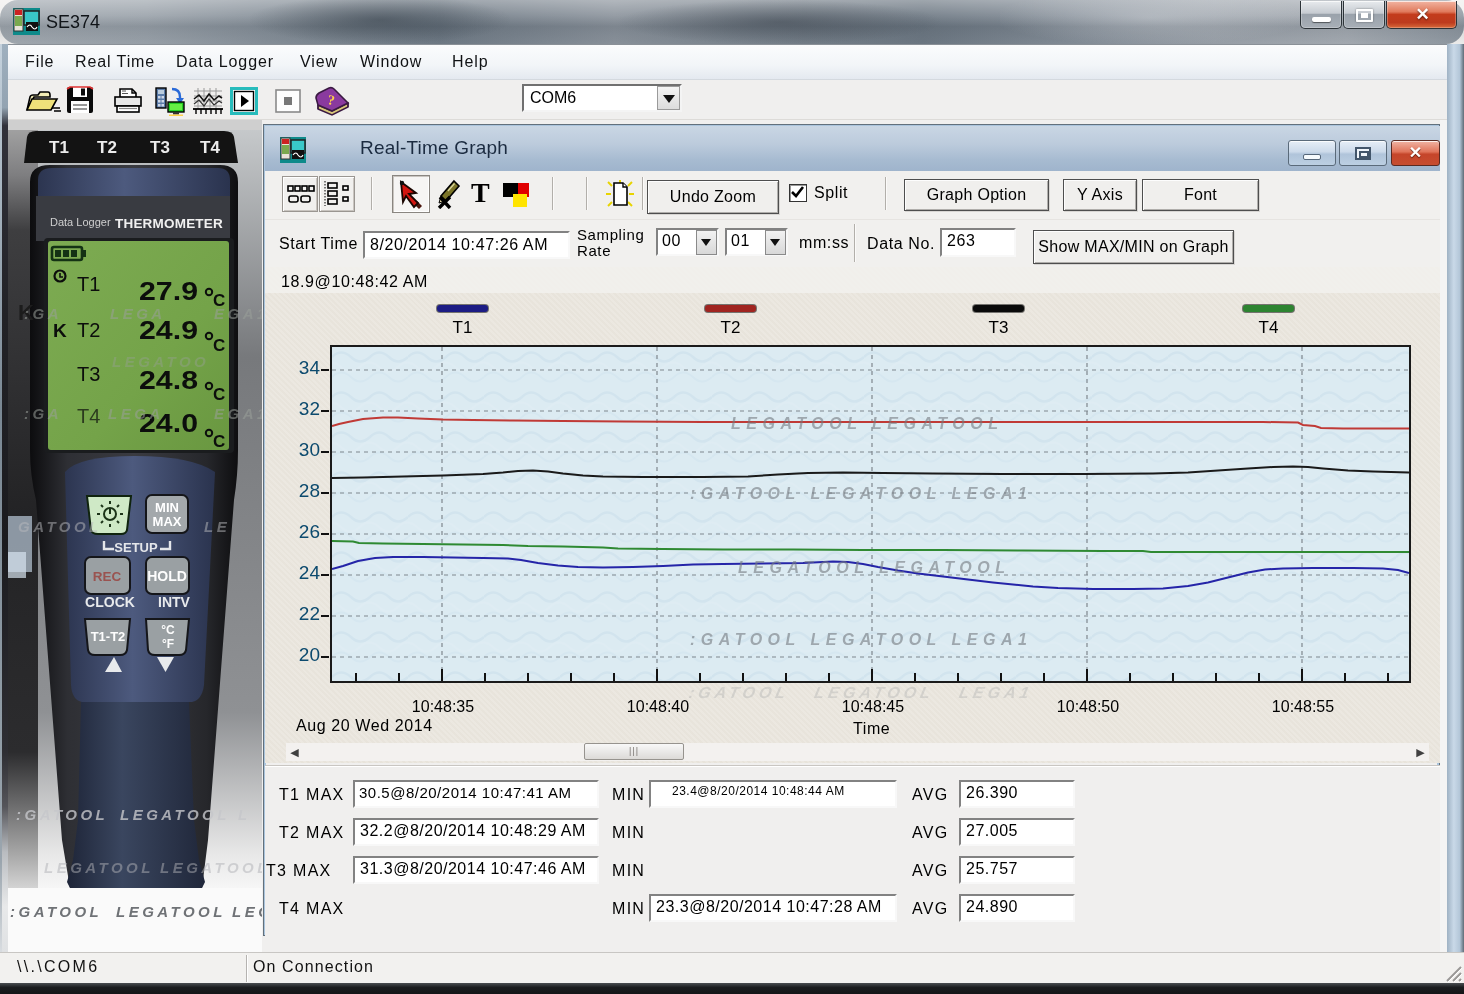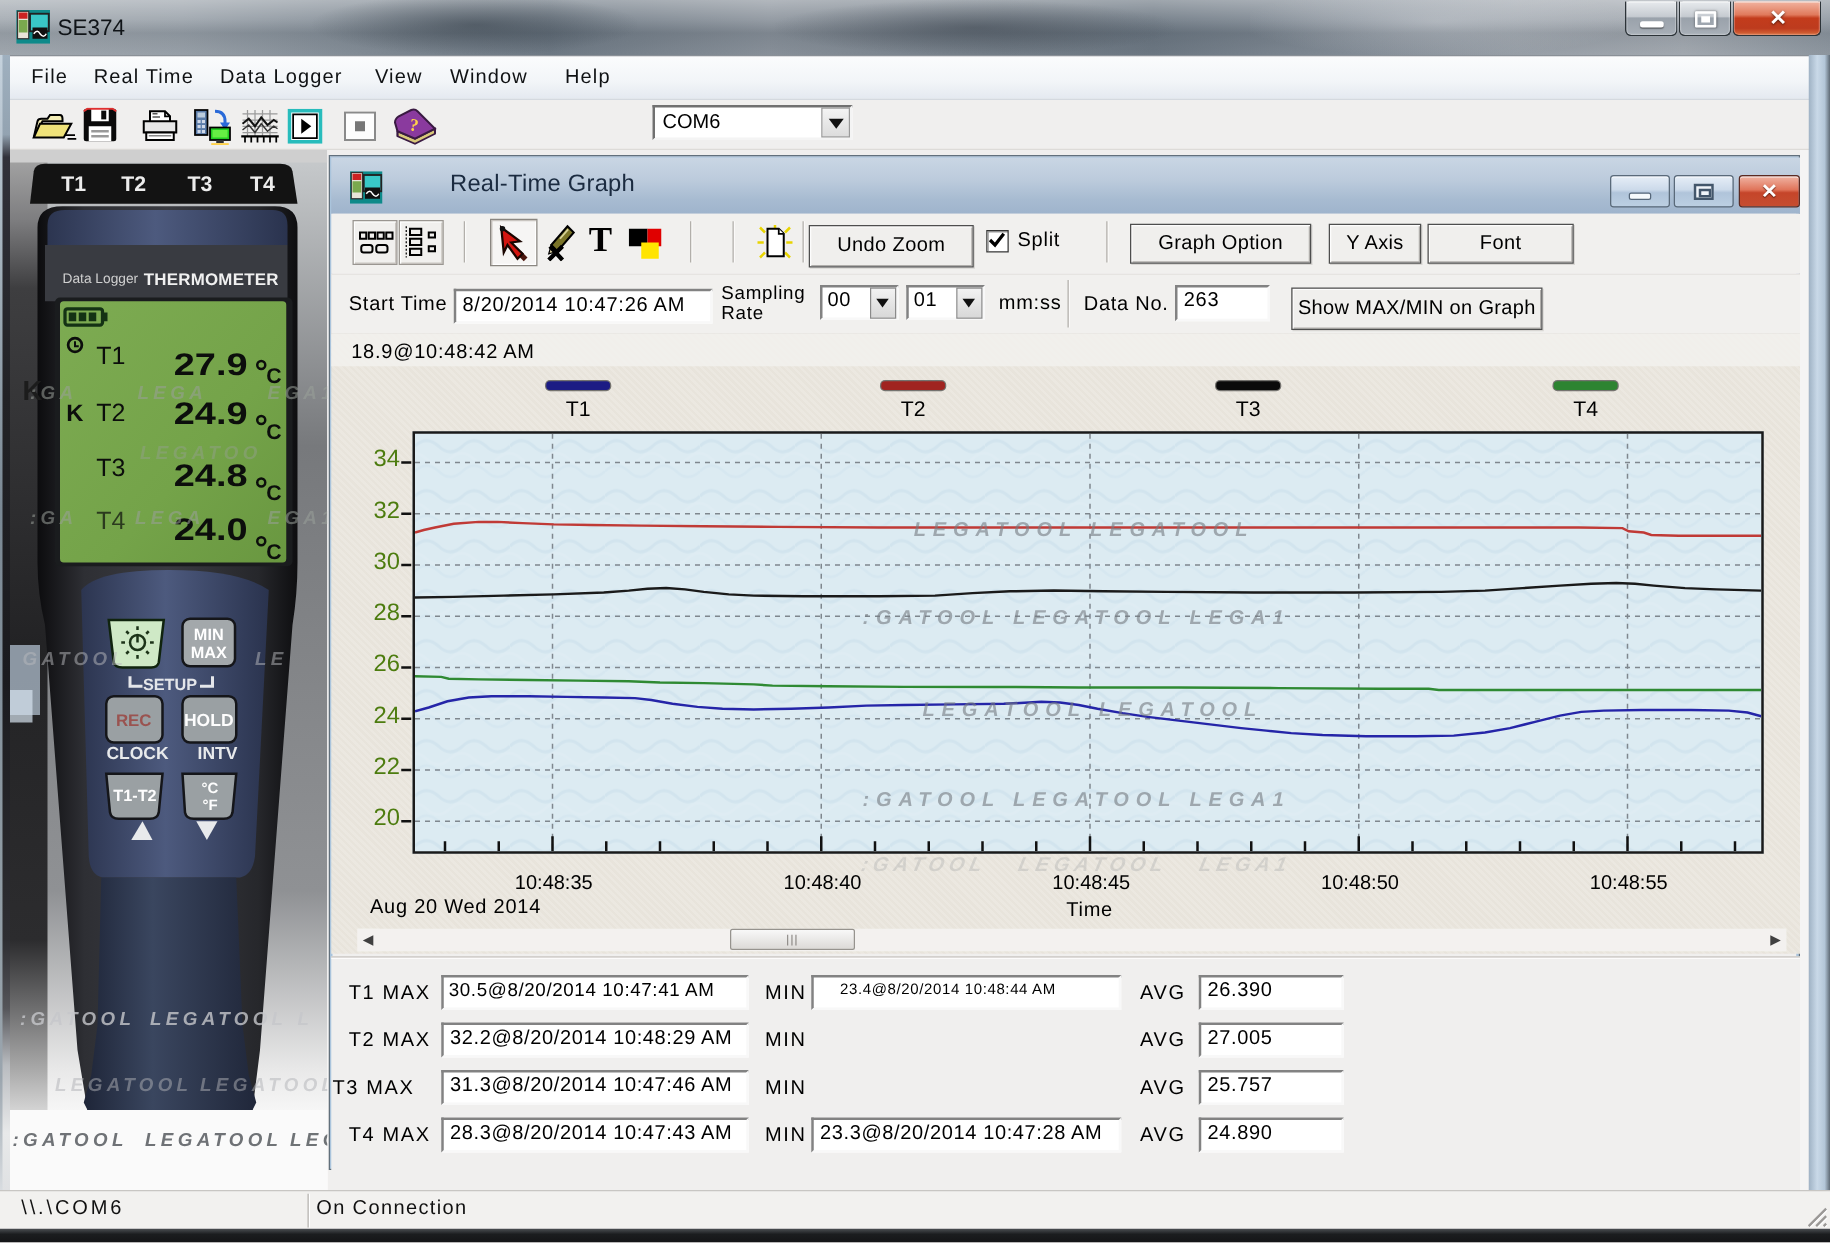--- a/index.html
+++ b/index.html
@@ -2,21 +2,21 @@
 <html><head>
 <meta charset="utf-8">
 <style>
   * { margin:0; padding:0; box-sizing:border-box; }
   html,body { width:1464px; height:994px; overflow:hidden; }
   body { font-family:"Liberation Sans", sans-serif; position:relative; background:#f0efee; }
   .abs { position:absolute; }
 
   
   #titlebar { left:0; top:0; width:1464px; height:44px;
-    background:linear-gradient(90deg,#a2a9b0 0%,#9aa2aa 10%,#7e8892 22%,#6f7a85 30%,#8a929b 42%,#757f89 55%,#6d7883 63%,#87909a 75%,#9aa1a9 83%,#a5abb2 92%,#8f98a1 100%); }
+    background:linear-gradient(90deg,#a2a9b0 0%,#9aa2aa 10%,#7e8892 22%,#6f7a85 30%,#8a929b 42%,#757f89 55%,#6d7883 63%,#87909a 75%,#9aa1a9 83%,#a5abb2 92%,#8f98a1 100%);border-radius:18px; }
   #titlebar .shade { left:0; top:0; width:1464px; height:44px;
     background:linear-gradient(180deg,rgba(255,255,255,.34) 0%,rgba(255,255,255,.10) 35%,rgba(30,40,50,.12) 60%,rgba(30,40,50,.02) 100%); }
   #titlebar .patch1 { left:250px; top:0; width:260px; height:44px; background:radial-gradient(ellipse at 50% 45%, rgba(52,62,72,.55), rgba(52,62,72,0) 72%); }
   #titlebar .patch2 { left:620px; top:0; width:320px; height:44px; background:radial-gradient(ellipse at 50% 50%, rgba(58,66,76,.5), rgba(58,66,76,0) 72%); }
   #titlebar .patch3 { left:1000px; top:0; width:300px; height:44px; background:radial-gradient(ellipse at 50% 40%, rgba(225,228,232,.35), rgba(225,228,232,0) 75%); }
   #titletext { left:46px; top:12px; font-size:18px; color:#101418; }
 
   .winbtn { top:1px; height:28px; border:1px solid #2c3338; border-top:none;
     border-radius:0 0 5px 5px; box-shadow:inset 0 1px 0 rgba(255,255,255,.6), inset 0 0 0 1px rgba(255,255,255,.25); }
   .winbtn.gray { background:linear-gradient(180deg,#e8ebee 0%,#c6cbd1 45%,#9aa2ab 50%,#a8afb7 100%); }
@@ -81,21 +81,21 @@
   .sunken { position:absolute; background:#fff;
     border-top:2px solid #828282; border-left:2px solid #828282; border-bottom:2px solid #f8f8f8; border-right:2px solid #f8f8f8; }
   .lbl { position:absolute; font-size:16px; letter-spacing:0.6px; color:#000; white-space:nowrap; }
 
   
   #gpanel { left:1px; top:142px; width:1175px; height:496px; background:#eae6de; }
   #gpanel .texture { position:absolute; left:0; top:0; width:100%; height:100%;
     background:repeating-linear-gradient(45deg, rgba(255,255,255,.22) 0 2px, rgba(198,190,175,.14) 2px 4px);
     opacity:.38; }
   #plot { position:absolute; left:65px; top:78px; width:1081px; height:338px; background:#dcebf2; border:2px solid #1a1a1a; }
-  .ylab { position:absolute; font-size:19px; color:#4d7c0f; width:30px; text-align:right; }
+  .ylab { position:absolute; font-size:19px; color:#0c4a6e; width:30px; text-align:right; }
   #tablearea .lbl { letter-spacing:1.3px; }
   #tablearea .sunken .lbl { letter-spacing:0.5px; }
   .xlab { position:absolute; font-size:16px; color:#000; width:80px; text-align:center; top:431px; }
   .legbar { position:absolute; top:38px; width:51px; height:7px; border-radius:3px; box-shadow:0 0 0 1px rgba(20,20,20,0.55); }
   .leglab { position:absolute; top:51px; width:51px; text-align:center; font-size:17px; color:#000; }
   #scrollx { position:absolute; left:21px; top:476px; width:1143px; height:18px; background:#f3f1ef; }
   #scrollx .arrow { position:absolute; top:0; width:17px; height:18px; background:#f3f1ef; color:#404040; font-size:11px; line-height:18px; text-align:center; }
   #scrollx .thumb { position:absolute; left:298px; top:0; width:100px; height:17px; background:linear-gradient(180deg,#f8f8f8,#dcdad7); border:1px solid #96938e; border-radius:2px; color:#7a7672; font-size:9px; letter-spacing:1px; line-height:15px; text-align:center; }
 
   
@@ -665,23 +665,20 @@
       <div class="lbl" style="left:1px;top:96px">T3 MAX</div>
       <div class="sunken" style="left:88px;top:90px;width:246px;height:28px">
         <div class="lbl" style="left:5px;top:2px;font-size:16px">31.3@8/20/2014 10:47:46 AM</div>
       </div>
       <div class="lbl" style="left:347px;top:96px">MIN</div>
       <div class="lbl" style="left:647px;top:96px">AVG</div>
       <div class="sunken" style="left:694px;top:90px;width:116px;height:28px">
         <div class="lbl" style="left:5px;top:2px;font-size:16px">25.757</div>
       </div>
       <div class="lbl" style="left:14px;top:134px">T4 MAX</div>
-      <div class="sunken" style="left:88px;top:128px;width:246px;height:28px">
-        <div class="lbl" style="left:5px;top:2px;font-size:16px">28.3@8/20/2014 10:47:43 AM</div>
-      </div>
       <div class="lbl" style="left:347px;top:134px">MIN</div>
       <div class="sunken" style="left:384px;top:128px;width:248px;height:28px">
         <div class="lbl" style="left:5px;top:2px;font-size:16px">23.3@8/20/2014 10:47:28 AM</div>
       </div>
       <div class="lbl" style="left:647px;top:134px">AVG</div>
       <div class="sunken" style="left:694px;top:128px;width:116px;height:28px">
         <div class="lbl" style="left:5px;top:2px;font-size:16px">24.890</div>
       </div>
     </div>
   </div>

